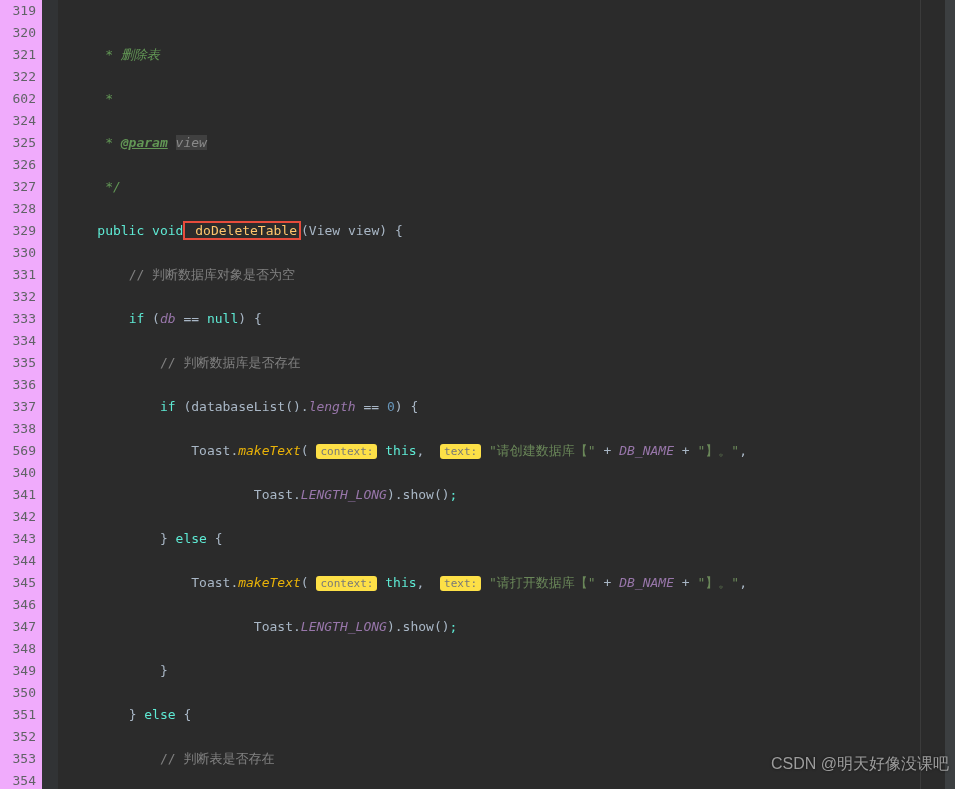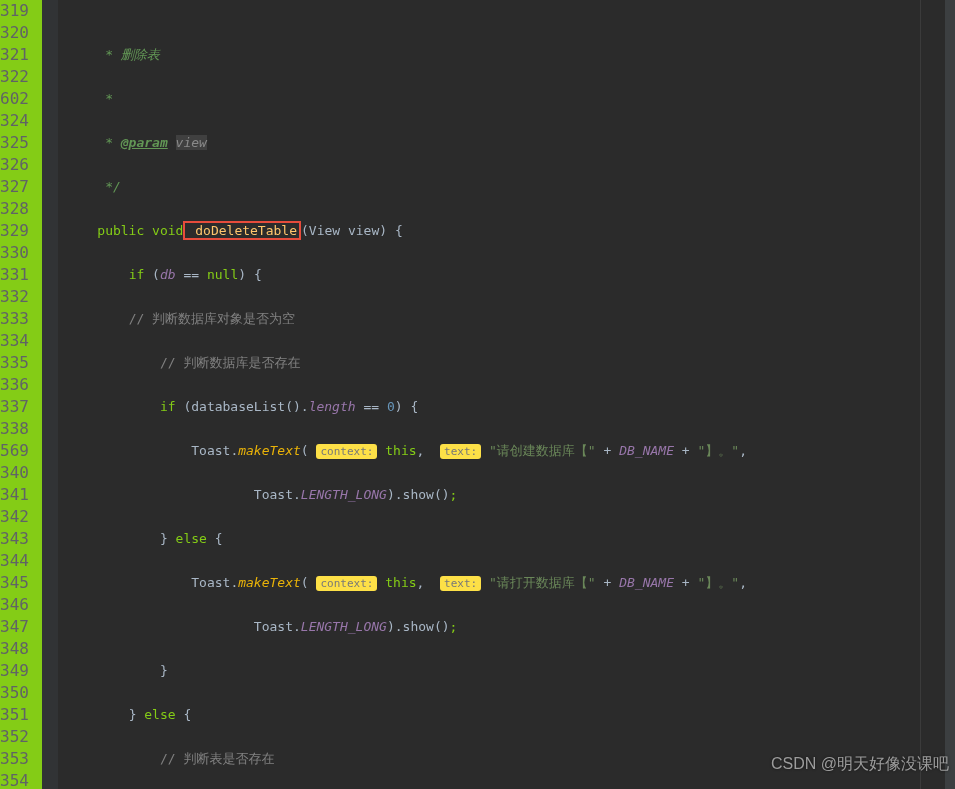--- a/index.html
+++ b/index.html
@@ -13,24 +13,25 @@
   overflow: hidden;
   position: relative;
 }
 .editor {
   display: flex;
   width: 100%;
   height: 100%;
 }
 .gutter {
   width: 42px;
-  background: #84cc16;
+  background: #f0abfc;
+  text-align: right;
   padding-right: 6px;
   color: #606366;
-  font-size: 16px;
+  font-size: 13px;
   line-height: 22px;
   user-select: none;
 }
 .fold {
   width: 16px;
   background: #313335;
   position: relative;
 }
 .code {
   flex: 1;
@@ -38,21 +39,21 @@
   line-height: 22px;
   white-space: pre;
   position: relative;
 }
 .ln { display: block; height: 22px; }
 .comment { color: #808080; }
 .doc-comment { color: #629755; font-style: italic; }
 .doc-tag { color: #629755; font-style: italic; font-weight: bold; text-decoration: underline; }
 .doc-param { background: #404040; color: #8a8a8a; font-style: italic; }
 .highlight-box { border: 2px solid #e74c3c; padding: 0 2px; }
-.keyword { color: #84cc16; }
+.keyword { color: #5eead4; }
 .method { color: #ffc66d; }
 .method-call { color: #eab308; font-style: italic; }
 .string { color: #6a8759; }
 .number { color: #6897bb; }
 .const { color: #9876aa; font-style: italic; }
 .hint { background: #fde047; color: #787878; border-radius: 3px; padding: 1px 4px; font-size: 11px; }
 .paren { color: #a9b7c6; }
 .right-margin {
   position: absolute;
   top: 0;
@@ -123,22 +124,22 @@
     <div class="ln">354</div>
   </div>
   <div class="fold"></div>
   <div class="code">
     <div class="right-margin"></div>
 <span class="ln">     <span class="doc-comment"><span>*</span> <span>删除表</span></span></span>
 <span class="ln">     <span class="doc-comment">*</span></span>
 <span class="ln">     <span class="doc-comment"><span>*</span> <span class="doc-tag">@param</span> <span class="doc-param">view</span></span></span>
 <span class="ln">     <span class="doc-comment">*/</span></span>
 <span class="ln">    <span class="keyword">public</span> <span class="keyword">void</span><span class="highlight-box"> <span class="method">doDeleteTable</span></span><span class="paren">(</span><span>View</span> <span>view</span><span class="paren">)</span> <span>{</span></span>
+<span class="ln">        <span class="comment">// 判断数据库对象是否为空</span></span>
 <span class="ln">        <span class="keyword">if</span> <span class="paren">(</span><span class="const">db</span> <span>==</span> <span class="keyword">null</span><span class="paren">)</span> <span>{</span></span>
-<span class="ln">        <span class="comment">// 判断数据库对象是否为空</span></span>
 <span class="ln">            <span class="comment">// 判断数据库是否存在</span></span>
 <span class="ln">            <span class="keyword">if</span> <span class="paren">(</span><span>databaseList</span><span class="paren">(</span><span class="paren">)</span><span>.</span><span class="const">length</span> <span>==</span> <span class="number">0</span><span class="paren">)</span> <span>{</span></span>
 <span class="ln">                <span>Toast</span><span>.</span><span class="method-call">makeText</span><span class="paren">(</span> <span class="hint">context:</span> <span class="keyword">this</span><span>,</span>  <span class="hint">text:</span> <span class="string">"请创建数据库【"</span> <span>+</span> <span class="const">DB_NAME</span> <span>+</span> <span class="string">"】。"</span><span>,</span></span>
 <span class="ln">                        <span>Toast</span><span>.</span><span class="const">LENGTH_LONG</span><span class="paren">)</span><span>.</span><span>show</span><span class="paren">(</span><span class="paren">)</span><span class="keyword">;</span></span>
 <span class="ln">            <span>}</span> <span class="keyword">else</span> <span>{</span></span>
 <span class="ln">                <span>Toast</span><span>.</span><span class="method-call">makeText</span><span class="paren">(</span> <span class="hint">context:</span> <span class="keyword">this</span><span>,</span>  <span class="hint">text:</span> <span class="string">"请打开数据库【"</span> <span>+</span> <span class="const">DB_NAME</span> <span>+</span> <span class="string">"】。"</span><span>,</span></span>
 <span class="ln">                        <span>Toast</span><span>.</span><span class="const">LENGTH_LONG</span><span class="paren">)</span><span>.</span><span>show</span><span class="paren">(</span><span class="paren">)</span><span class="keyword">;</span></span>
 <span class="ln">            <span>}</span></span>
 <span class="ln">        <span>}</span> <span class="keyword">else</span> <span>{</span></span>
 <span class="ln">            <span class="comment">// 判断表是否存在</span></span>

